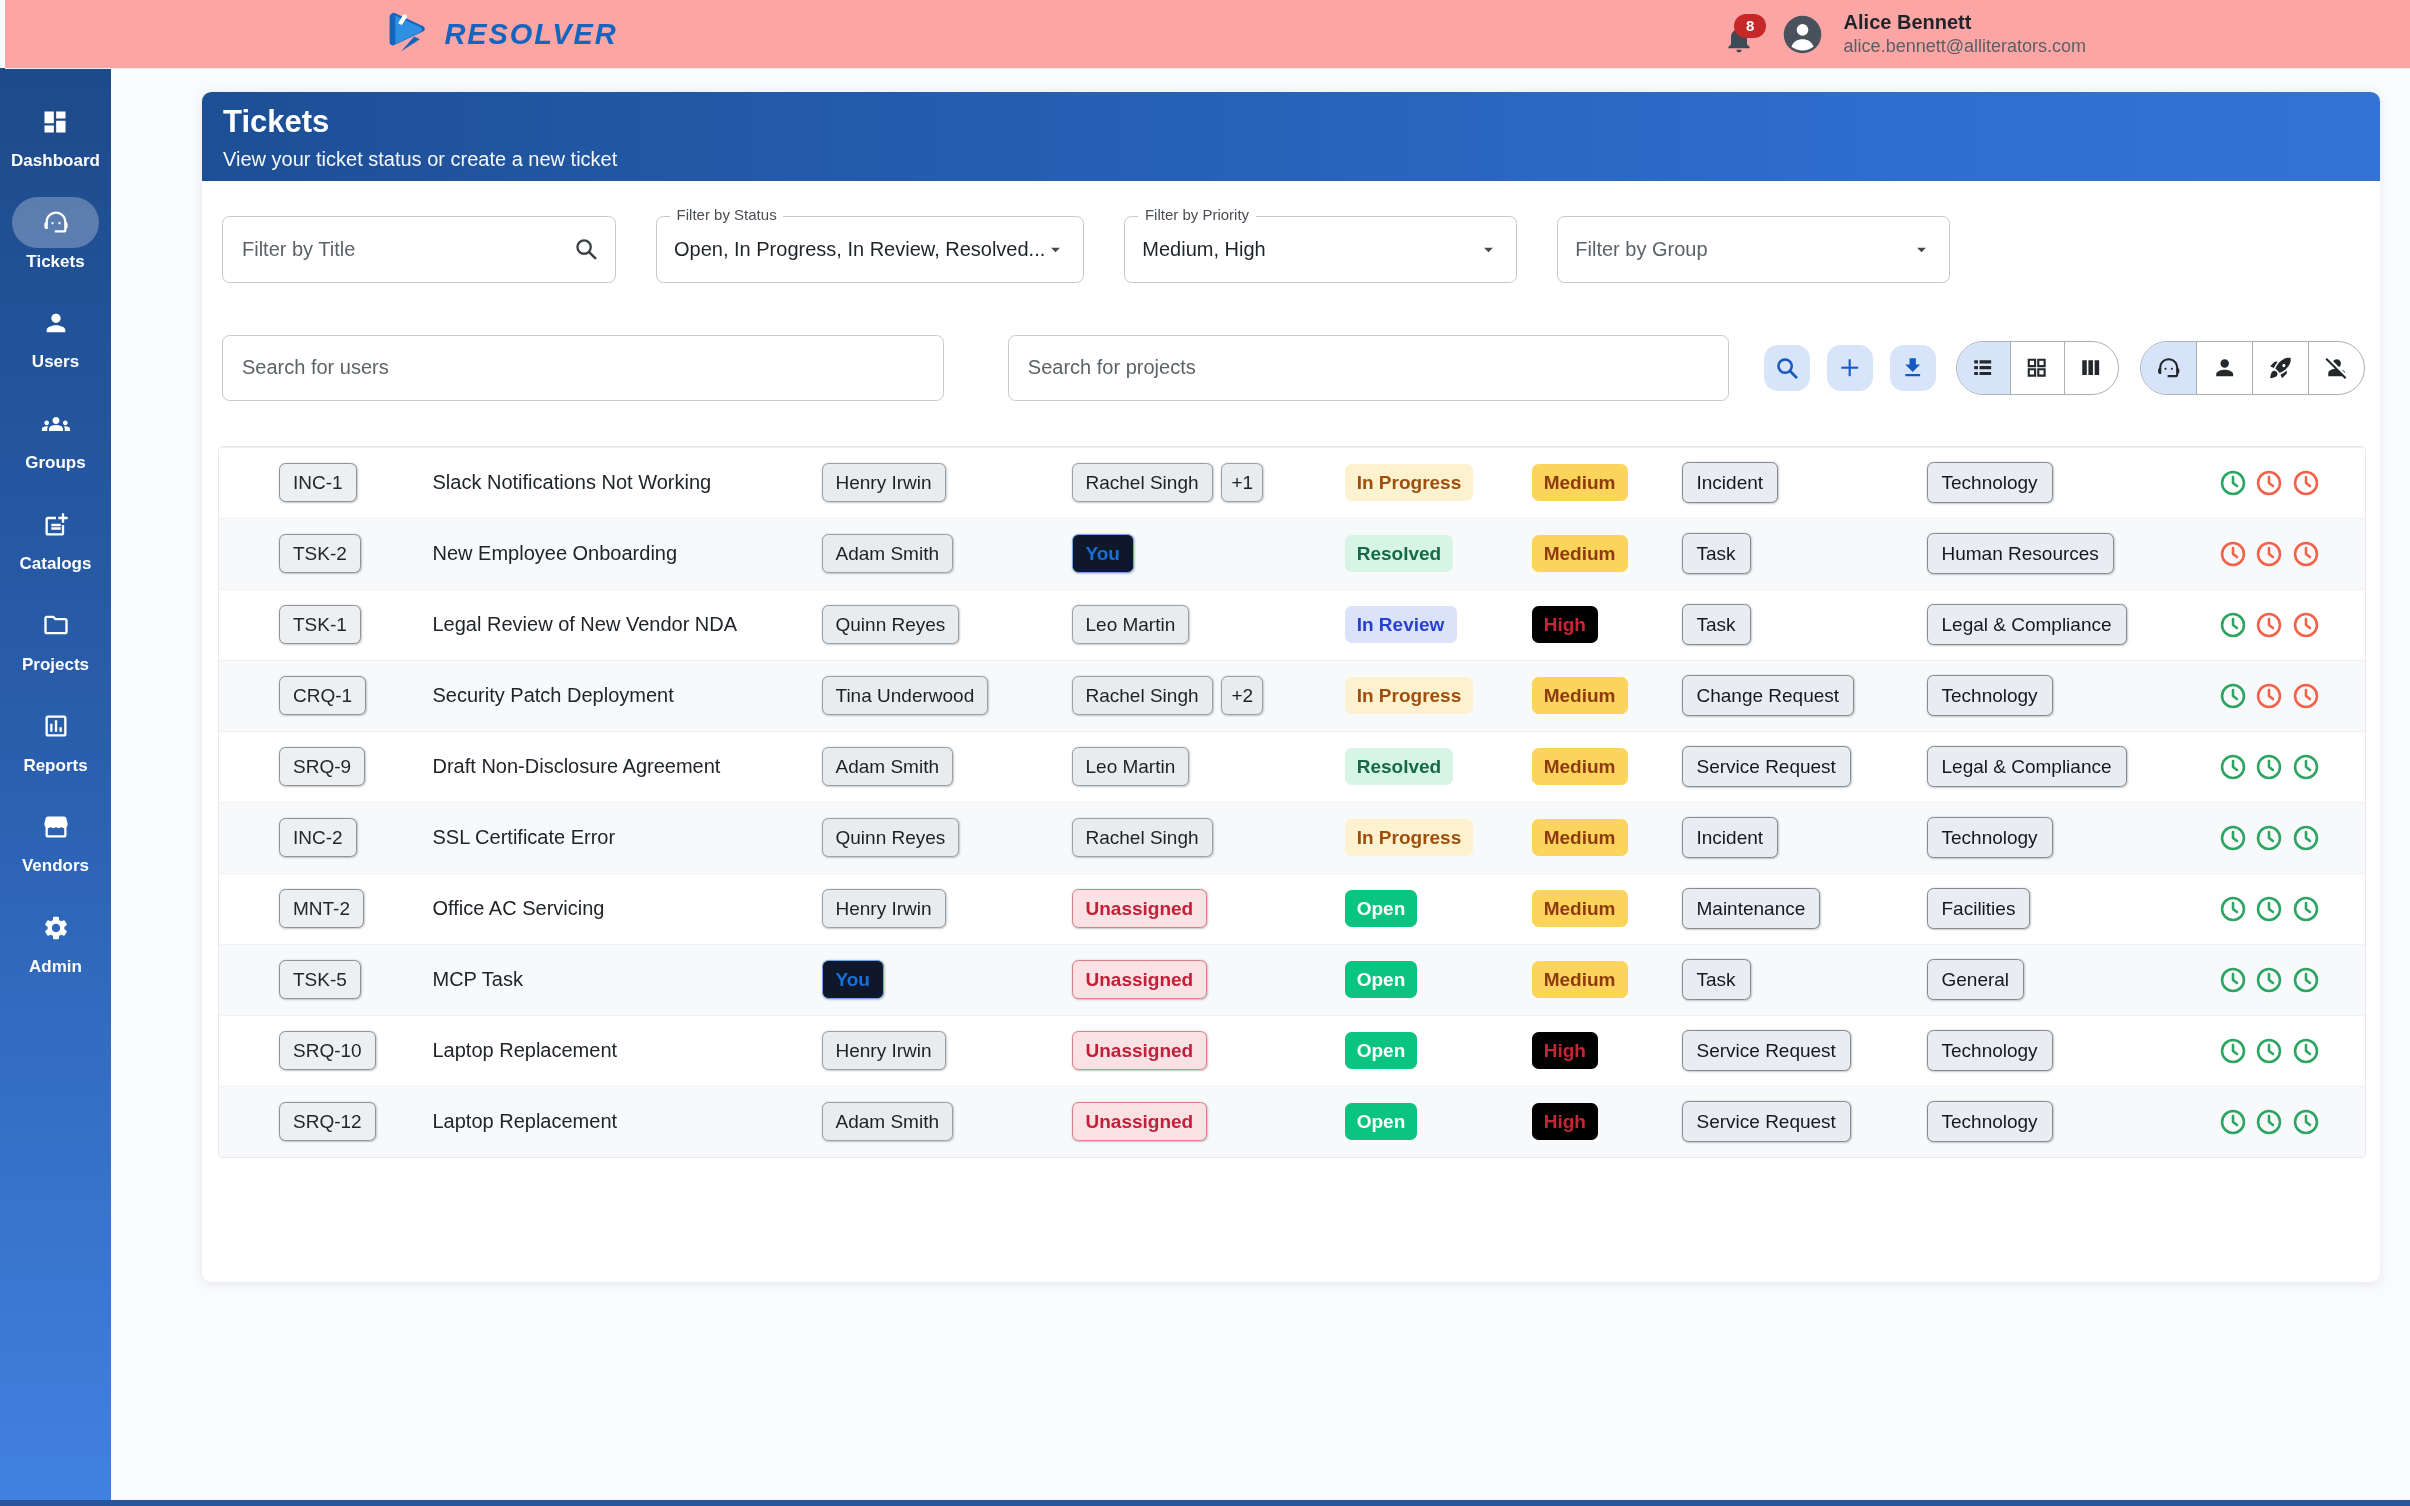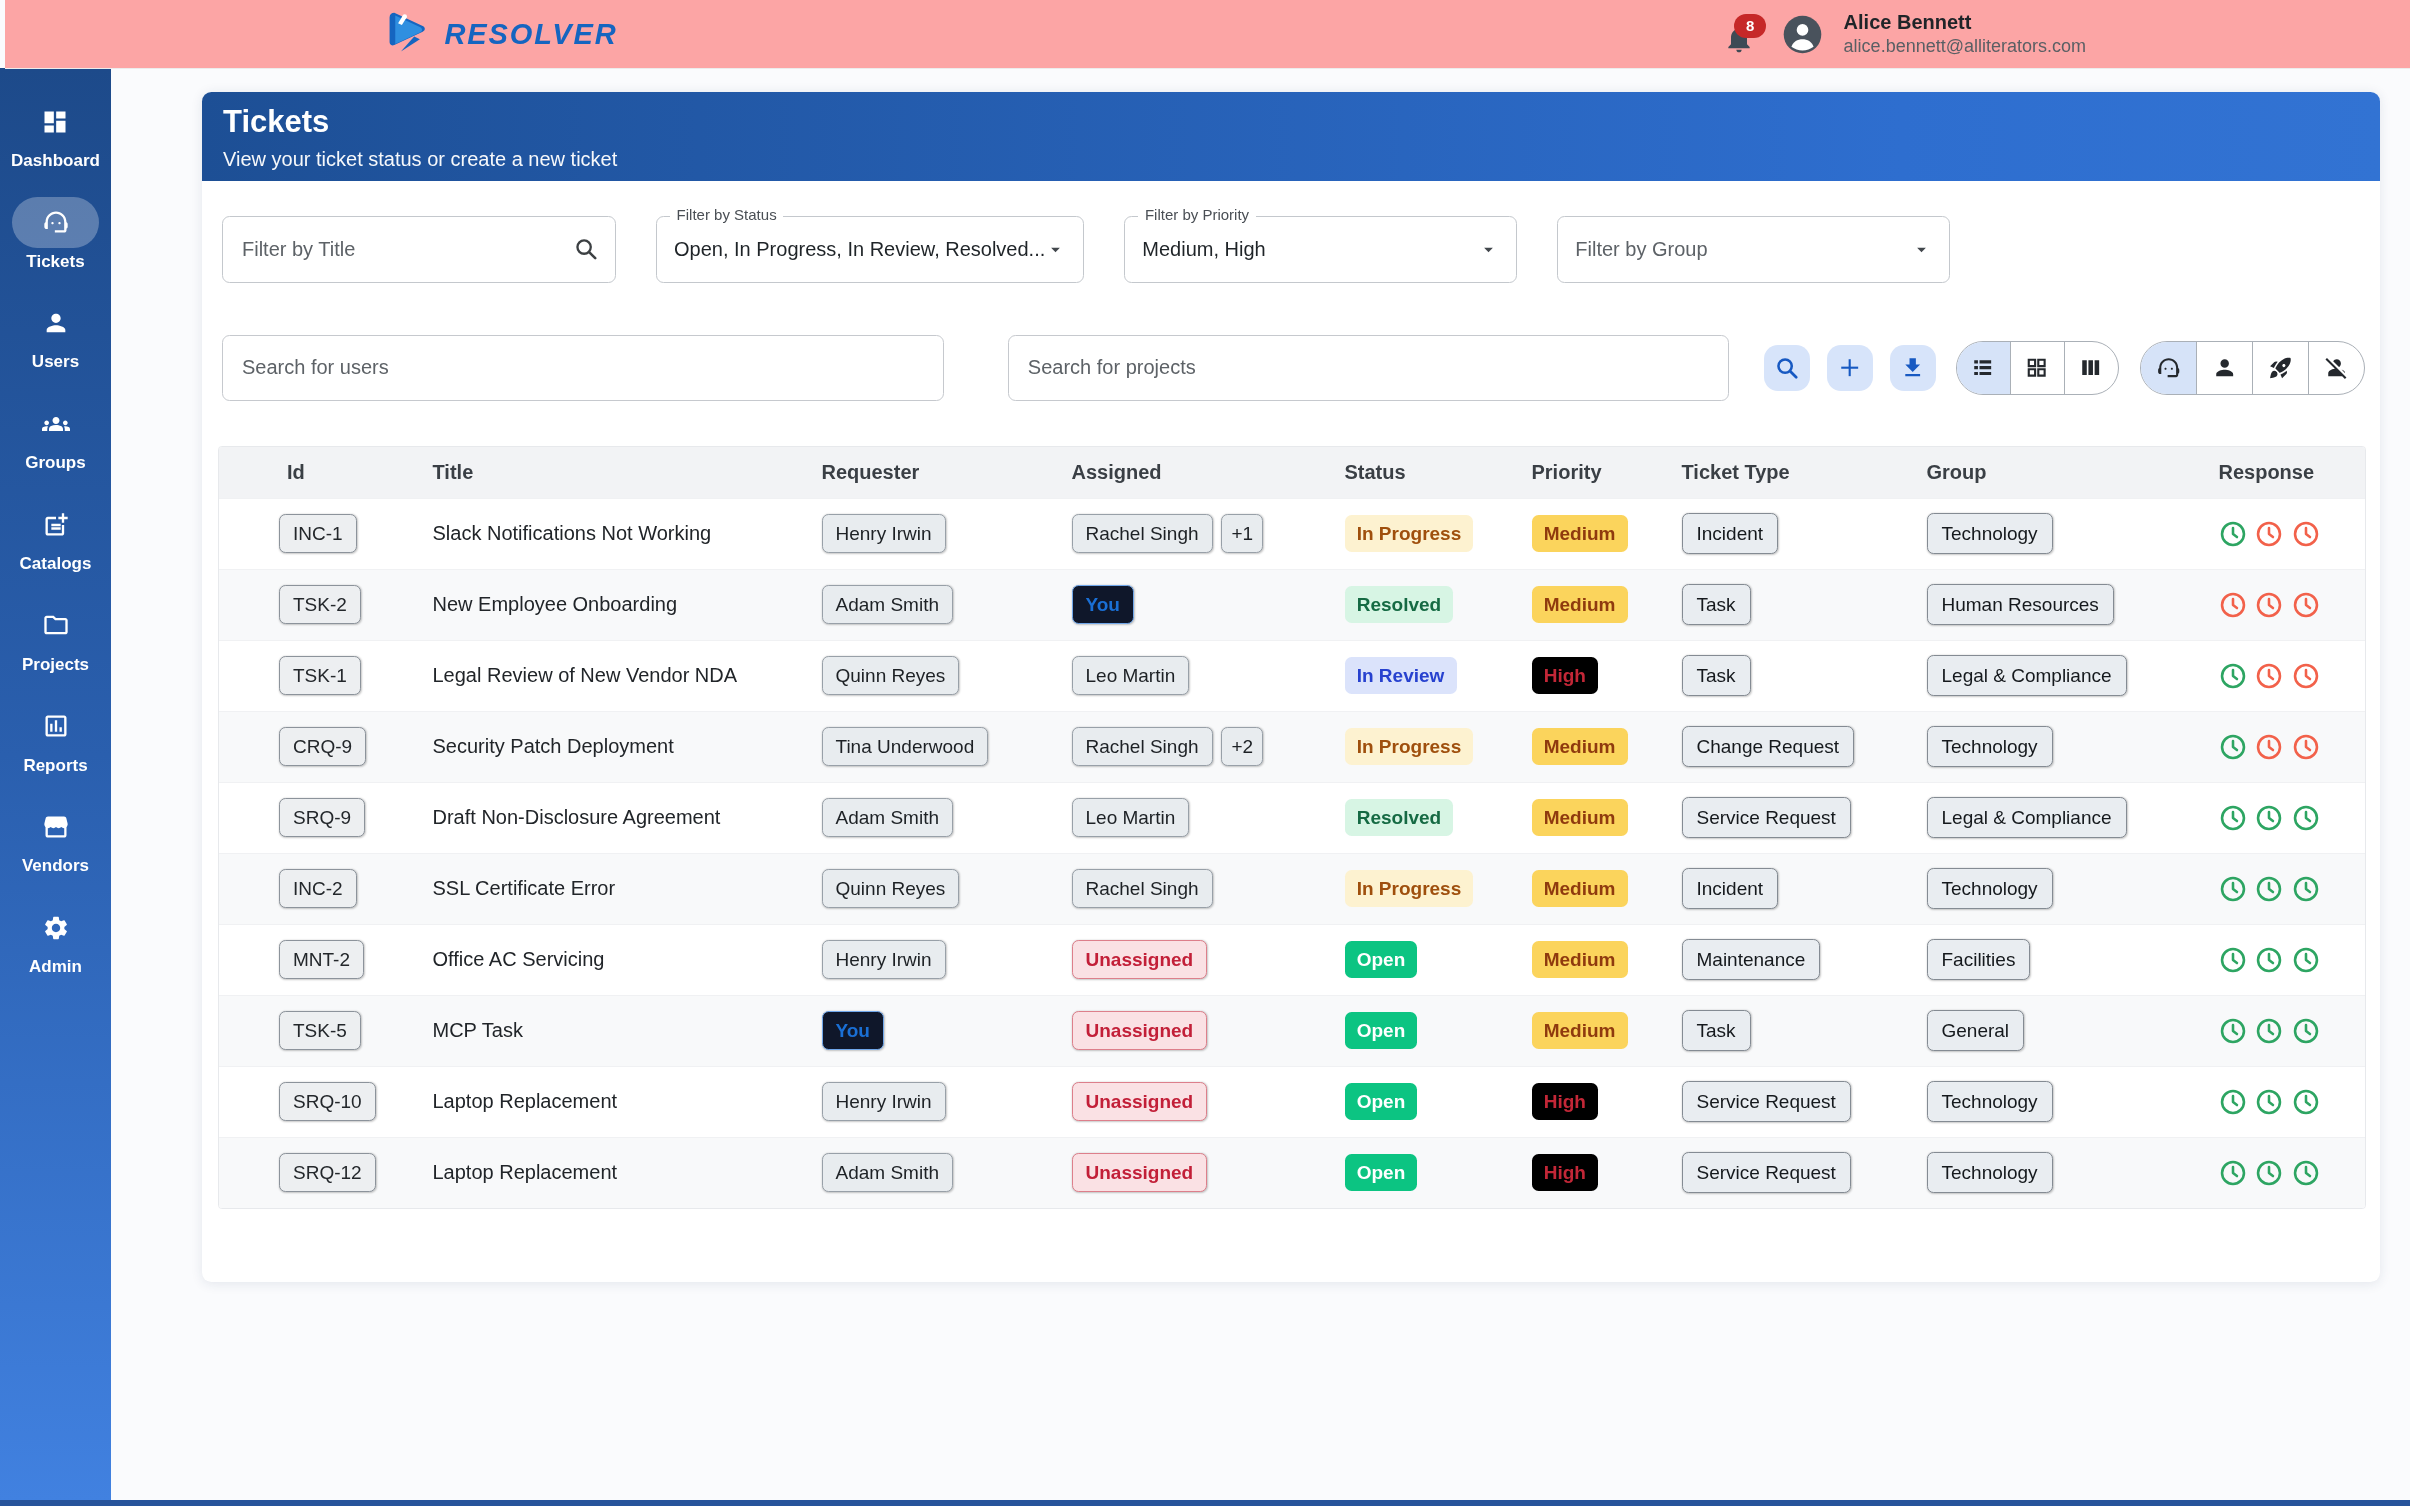--- a/index.html
+++ b/index.html
@@ -356,31 +356,20 @@
     <span>
               <svg viewBox="0 0 24 24">
                 <path fill="currentColor" d="M8.65 5.82C9.36 4.72 10.6 4 12 4c2.21 0 4 1.79 4 4 0 1.4-.72 2.64-1.82 3.35L8.65 5.82zM20 17.17c-.02-1.1-.63-2.11-1.61-2.62-.54-.28-1.13-.54-1.77-.76L20 17.17zm1.19 4.02L2.81 2.81 1.39 4.22l8.89 8.89c-1.81.23-3.39.79-4.67 1.45-1 .51-1.61 1.54-1.61 2.66V20h13.17l2.61 2.61 1.41-1.42z"></path>
               </svg>
             </span>
   </span>
         </span>
     </div>
 
     <div class="ticket-table">
-      <div class="thead" id="table-head">
-  <div class="hcell first">Id</div>
-  <div class="hcell ">Title</div>
-  <div class="hcell ">Requester</div>
-  <div class="hcell ">Assigned</div>
-  <div class="hcell ">Status</div>
-  <div class="hcell ">Priority</div>
-  <div class="hcell ">Ticket Type</div>
-  <div class="hcell ">Group</div>
-  <div class="hcell ">Response</div>
-        </div>
       <div id="table-body">
   <div class="trow ">
     <div class="cell id-cell">
               <span class="chip id-chip">INC-1</span>
             </div>
     <div class="cell">
               <span class="title-text">Slack Notifications Not Working</span>
             </div>
     <div class="cell">
               <span class="chip person">Henry Irwin</span>
@@ -511,21 +500,21 @@
               <span class="clock red">
                 <svg viewBox="0 0 24 24">
                   <circle cx="12" cy="12" r="9.4" fill="none" stroke="currentColor" stroke-width="2.2"></circle>
                   <path d="M12 6.8V12l3.4 2.6" fill="none" stroke="currentColor" stroke-width="2.2" stroke-linecap="round" stroke-linejoin="round"></path>
                 </svg>
               </span>
             </div>
   </div>
   <div class="trow alt">
     <div class="cell id-cell">
-              <span class="chip id-chip">CRQ-9</span>
+              <span class="chip id-chip">CRQ-1</span>
             </div>
     <div class="cell">
               <span class="title-text">Security Patch Deployment</span>
             </div>
     <div class="cell">
               <span class="chip person">Tina Underwood</span>
             </div>
     <div class="cell">
       <span class="chip person">Rachel Singh</span>
       <span class="chip person extra">+2</span>

